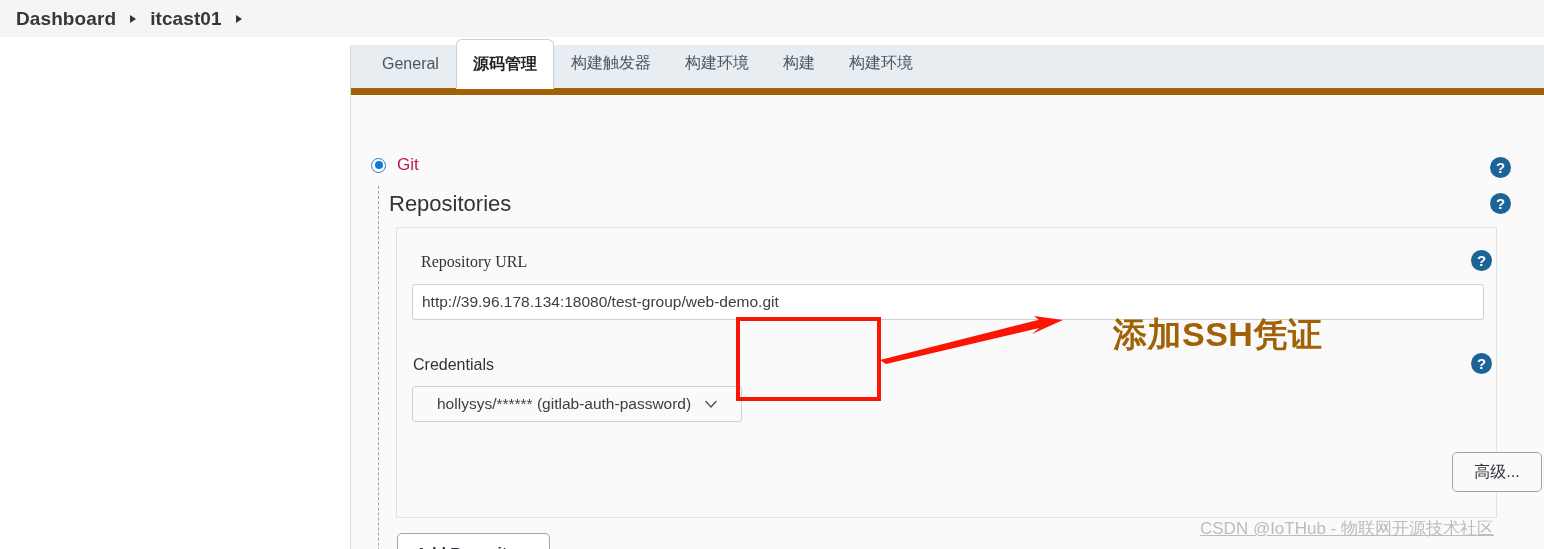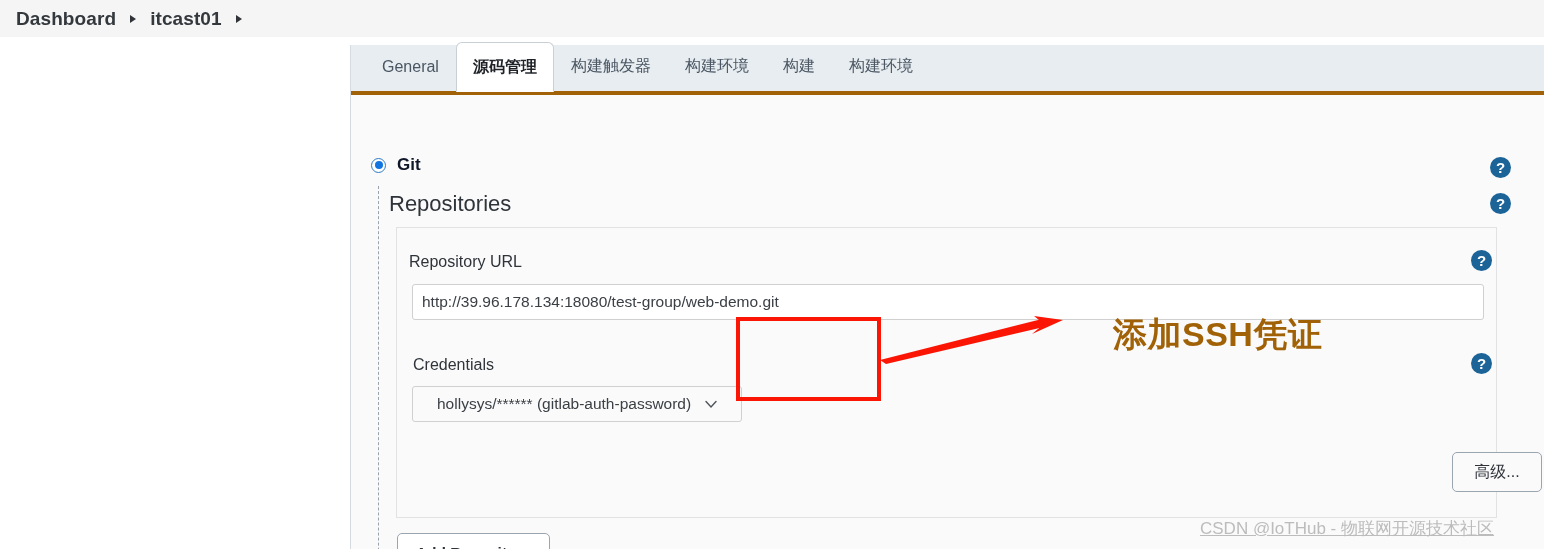--- a/index.html
+++ b/index.html
@@ -36,21 +36,21 @@
     position: absolute; left: 350px; top: 45px;
     width: 1194px; height: 504px;
     background: #fafafa;
     border-left: 1px solid #d6dbdf;
   }
 
   
   .tab-strip {
     position: absolute; left: 0; top: 0; width: 1194px; height: 50px;
     background: #e7edf0;
-    border-bottom: 4px solid #a16207;
+    border-bottom: 7px solid #a16207;
     display: flex; align-items: flex-end;
     padding-left: 14px;
   }
   .tab {
     height: 49px;
     display: flex; align-items: center;
     padding: 0 16px;
     font-size: 16px; color: #4a5663;
     white-space: nowrap;
     cursor: pointer;
@@ -85,21 +85,21 @@
     border: 1px solid #2e7ac4;
     background: #ffffff;
     position: relative; flex: none;
     cursor: pointer;
   }
   .radio::after {
     content: ""; position: absolute;
     left: 2.5px; top: 2.5px; width: 8px; height: 8px;
     border-radius: 50%; background: #1274e0;
   }
-  .scm-label { font-size: 17px; color: #0f172a; font-weight: bold; }
+  .scm-label { font-size: 17px; color: #be185d; }
 
   
   .guide {
     position: absolute; left: 27px; top: 91px;
     width: 0; height: 435px;
     border-left: 1px dashed #9aa3ab;
   }
 
   
   .repos-title {
@@ -111,21 +111,21 @@
   .repo-box {
     position: absolute; left: 45px; top: 132px;
     width: 1101px; height: 291px;
     background: #fafafa;
     border: 1px solid #e2e2e2;
   }
 
   .field-label {
     position: absolute; font-size: 16px; color: #2f343a;
   }
-  .lbl-url    { left: 12px; top: 25px; }
+  .lbl-url    { left: 24px; top: 25px; font-family: Liberation Serif, serif; }
   .lbl-creds  { left: 16px; top: 128px; }
 
   .text-input {
     position: absolute; left: 15px; top: 56px;
     width: 1072px; height: 36px;
     background: #ffffff;
     border: 1px solid #d0d0d0; border-radius: 3px;
     font-family: "Liberation Sans", "DejaVu Sans", sans-serif;
     font-size: 15.5px; color: #3b4046;
     padding: 0 9px;

